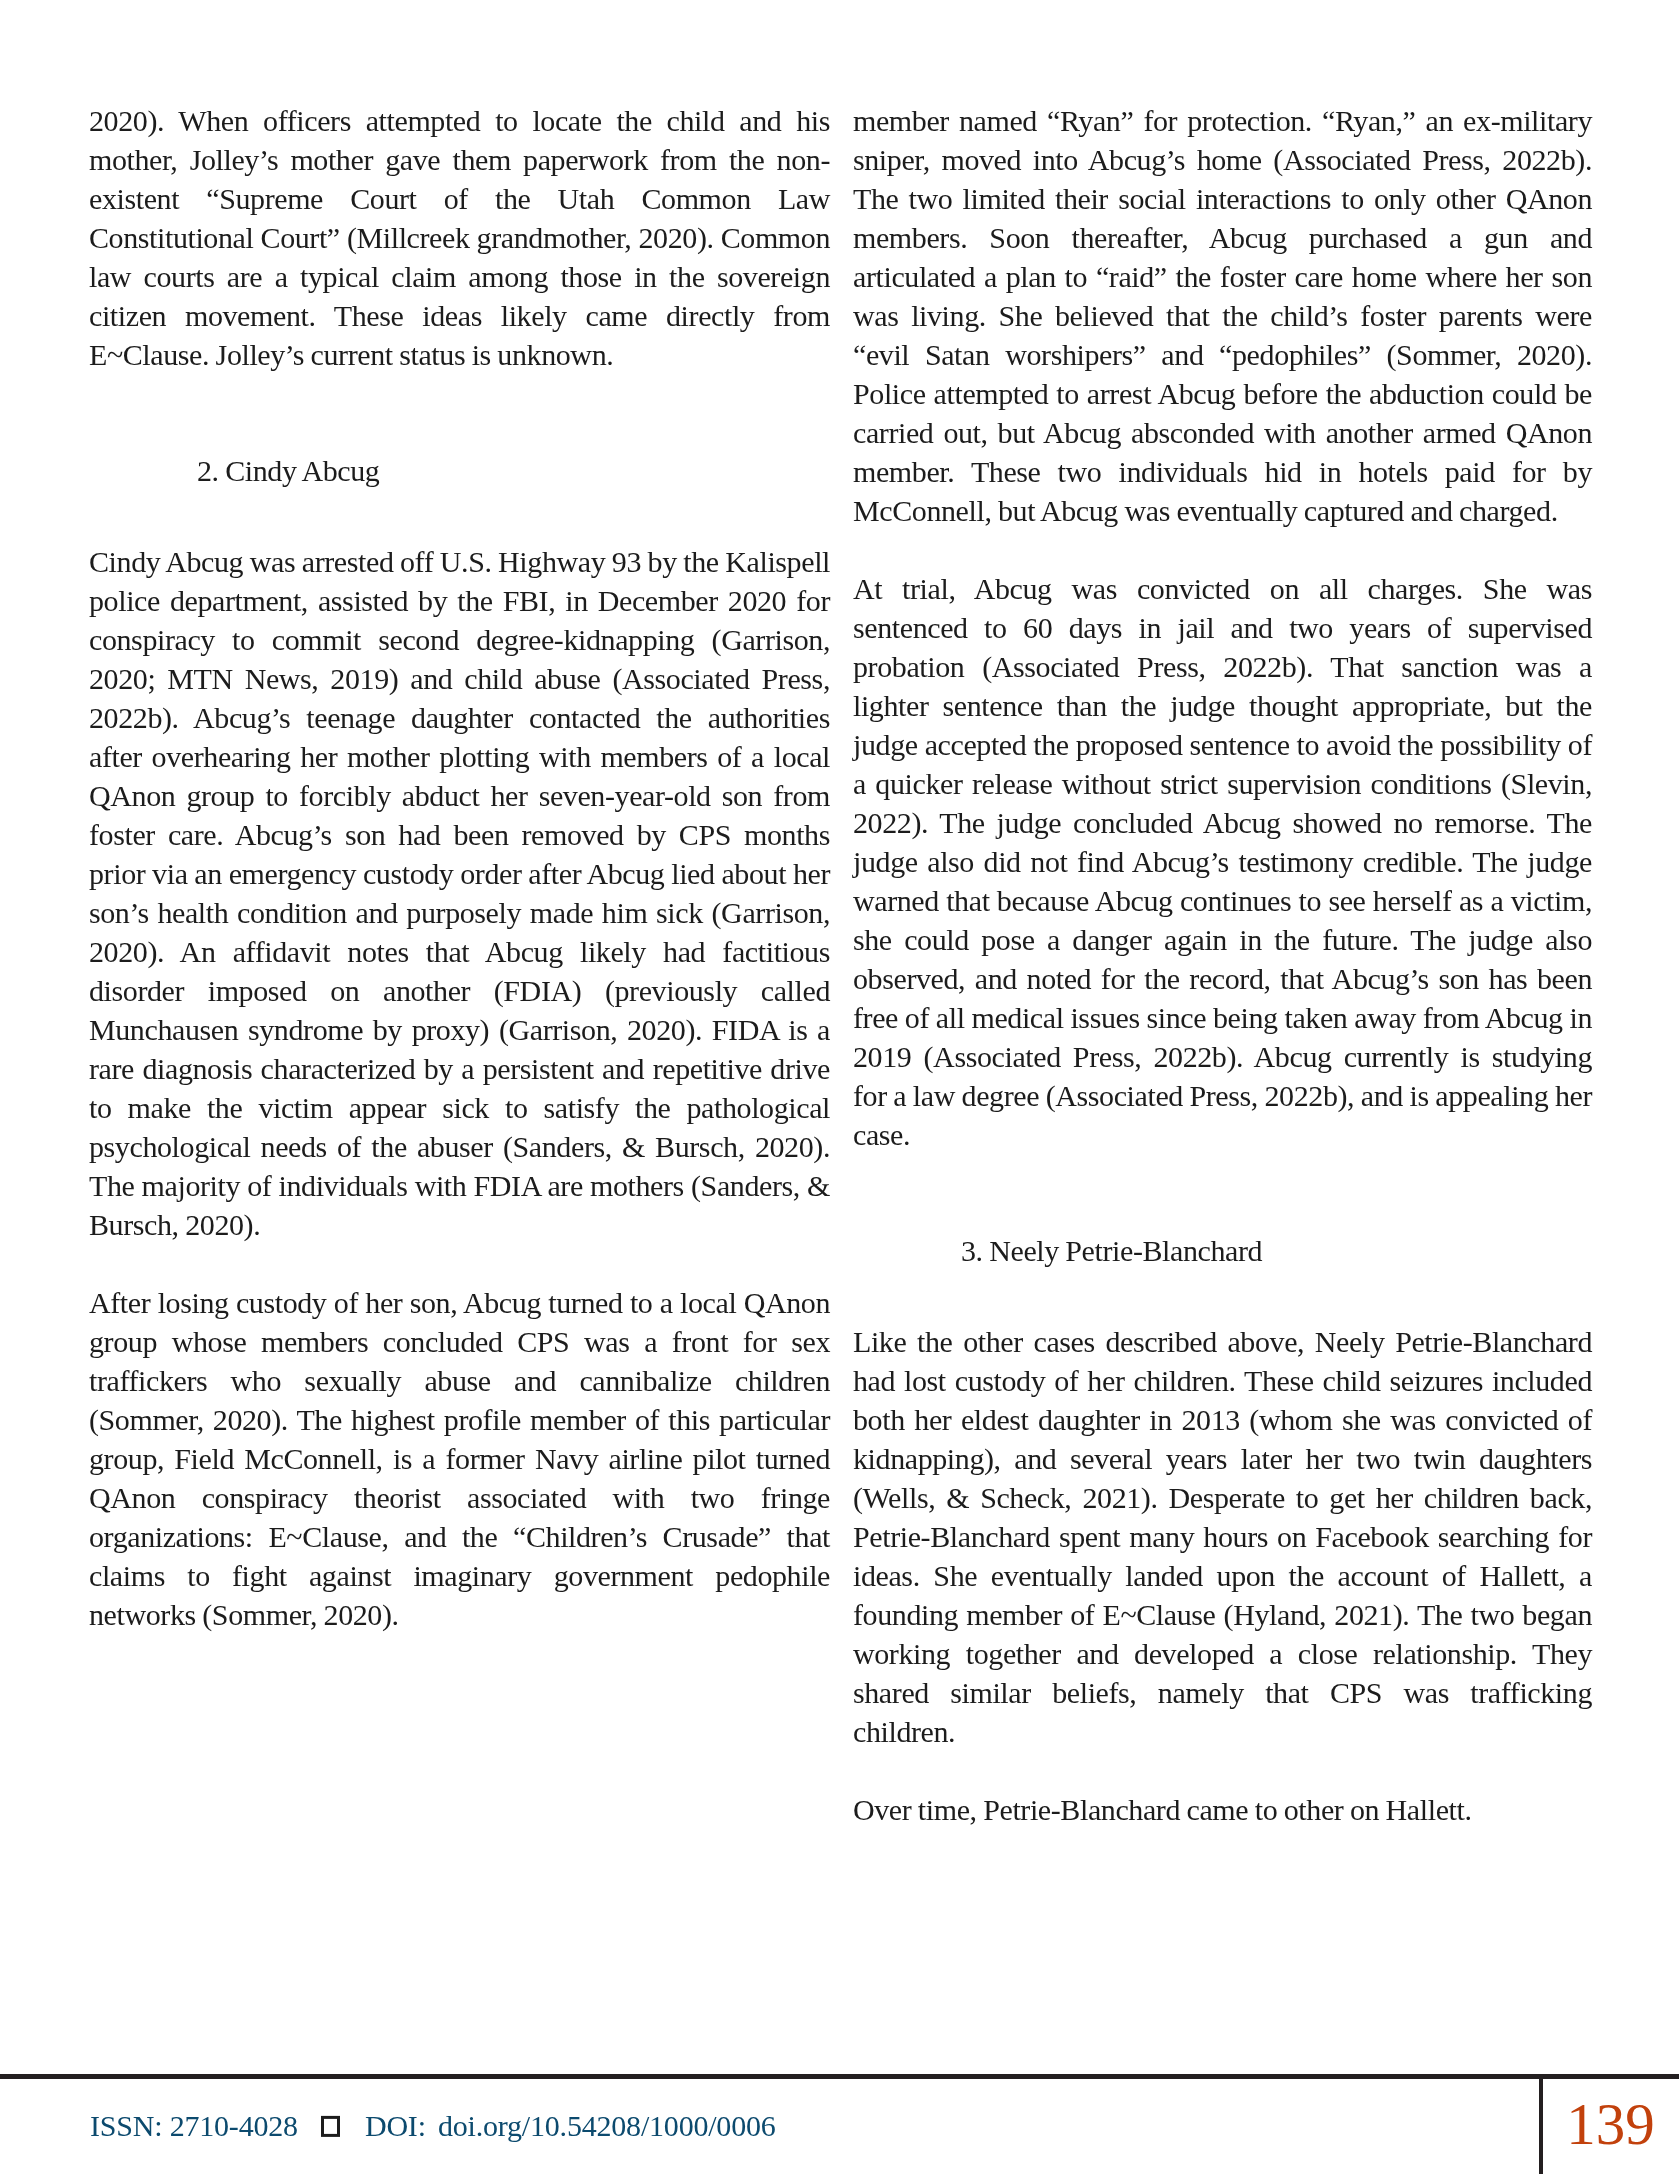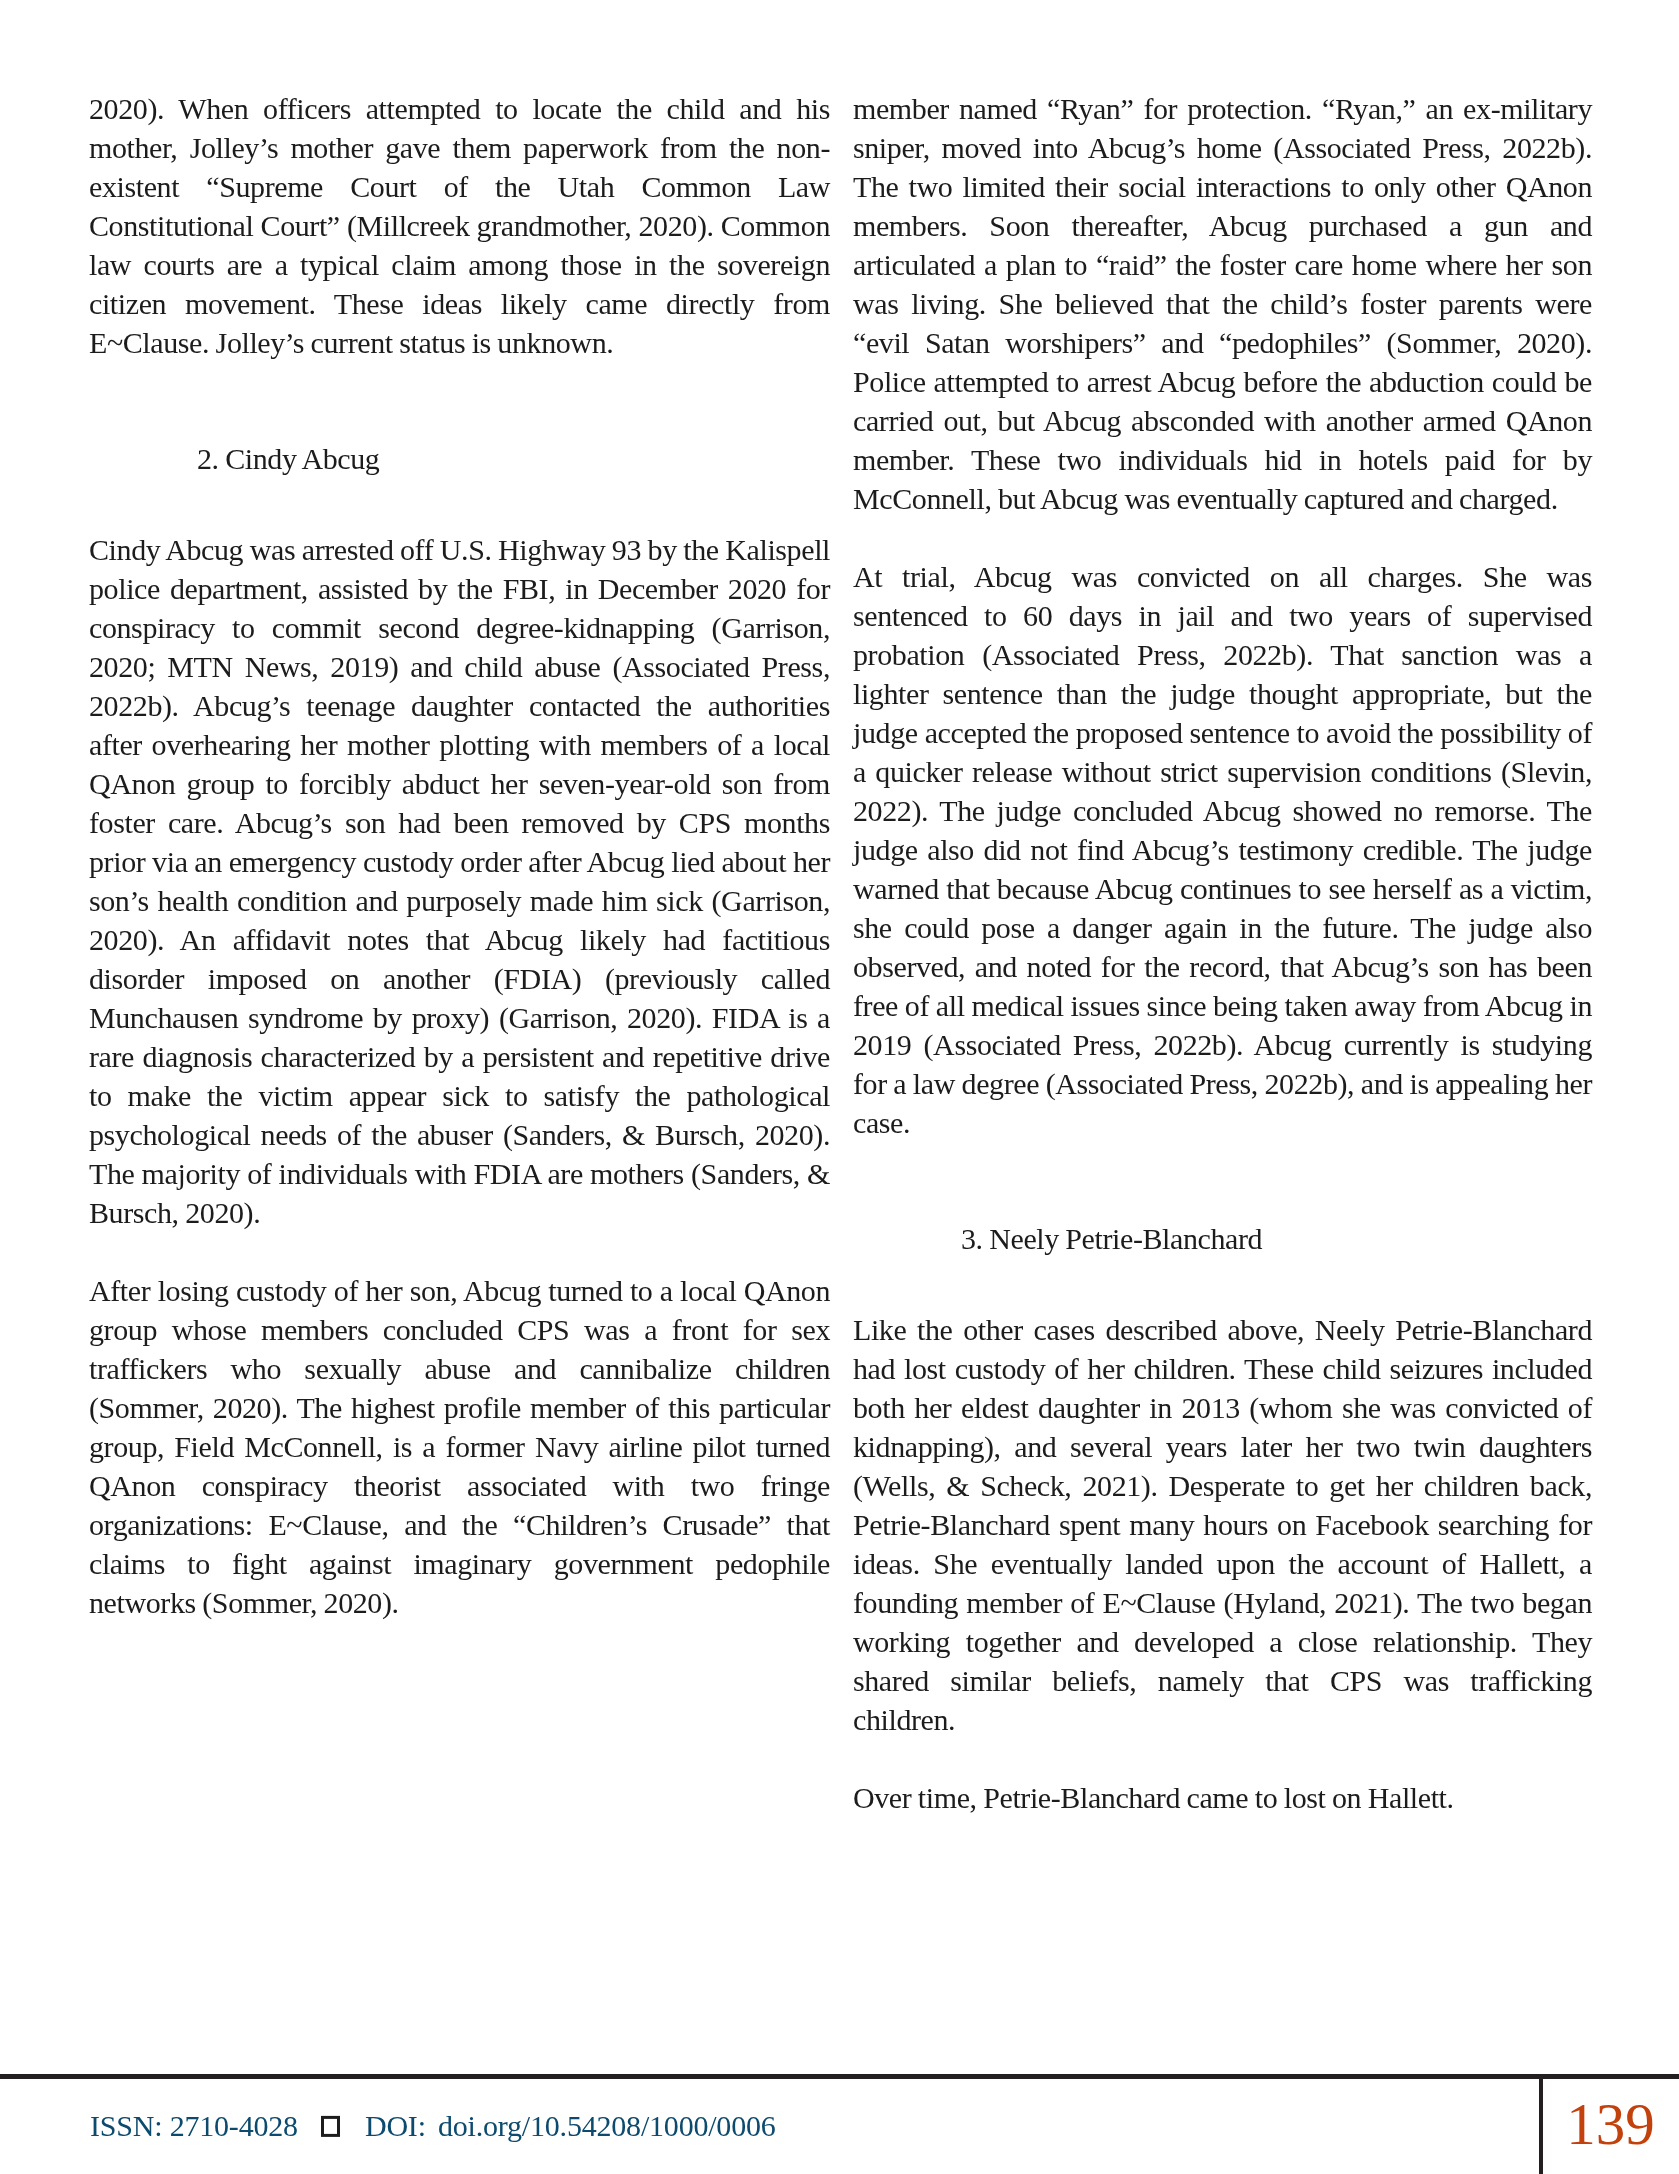--- a/index.html
+++ b/index.html
@@ -15,21 +15,21 @@
     font-family: "Liberation Serif", "DejaVu Serif", serif;
     color: #1c1c1c;
   }
   .page {
     position: absolute;
     inset: 0;
     background: #ffffff;
   }
   .col {
     position: absolute;
-    top: 89px;
+    top: 101px;
     font-size: 30px;
     line-height: 39px;
     text-align: justify;
     letter-spacing: -0.4px;
     word-spacing: -0.6px;
     color: #1c1c1c;
     display: flex;
     flex-direction: column;
   }
   .col.left  { left: 89px;  width: 741px; }
@@ -106,21 +106,21 @@
     <h2 class="section-heading">2. Cindy Abcug</h2>
     <p>Cindy Abcug was arrested off U.S. Highway 93 by the Kalispell police department, assisted by the FBI, in December 2020 for conspiracy to commit second degree-kidnapping (Garrison, 2020; MTN News, 2019) and child abuse (Associated Press, 2022b). Abcug’s teenage daughter contacted the authorities after overhearing her mother plotting with members of a local QAnon group to forcibly abduct her seven-year-old son from foster care. Abcug’s son had been removed by CPS months prior via an emergency custody order after Abcug lied about her son’s health condition and purposely made him sick (Garrison, 2020). An affidavit notes that Abcug likely had factitious disorder imposed on another (FDIA) (previously called Munchausen syndrome by proxy) (Garrison, 2020). FIDA is a rare diagnosis characterized by a persistent and repetitive drive to make the victim appear sick to satisfy the pathological psychological needs of the abuser (Sanders, &amp; Bursch, 2020). The majority of individuals with FDIA are mothers (Sanders, &amp; Bursch, 2020).</p>
     <p>After losing custody of her son, Abcug turned to a local QAnon group whose members concluded CPS was a front for sex traffickers who sexually abuse and cannibalize children (Sommer, 2020). The highest profile member of this particular group, Field McConnell, is a former Navy airline pilot turned QAnon conspiracy theorist associated with two fringe organizations: E~Clause, and the “Children’s Crusade” that claims to fight against imaginary government pedophile networks (Sommer, 2020).</p>
   </div>
 
   <div class="col right">
     <p>member named “Ryan” for protection. “Ryan,” an ex-military sniper, moved into Abcug’s home (Associated Press, 2022b). The two limited their social interactions to only other QAnon members. Soon thereafter, Abcug purchased a gun and articulated a plan to “raid” the foster care home where her son was living. She believed that the child’s foster parents were “evil Satan worshipers” and “pedophiles” (Sommer, 2020). Police attempted to arrest Abcug before the abduction could be carried out, but Abcug absconded with another armed QAnon member. These two individuals hid in hotels paid for by McConnell, but Abcug was eventually captured and charged.</p>
     <p>At trial, Abcug was convicted on all charges. She was sentenced to 60 days in jail and two years of supervised probation (Associated Press, 2022b). That sanction was a lighter sentence than the judge thought appropriate, but the judge accepted the proposed sentence to avoid the possibility of a quicker release without strict supervision conditions (Slevin, 2022). The judge concluded Abcug showed no remorse. The judge also did not find Abcug’s testimony credible. The judge warned that because Abcug continues to see herself as a victim, she could pose a danger again in the future. The judge also observed, and noted for the record, that Abcug’s son has been free of all medical issues since being taken away from Abcug in 2019 (Associated Press, 2022b). Abcug currently is studying for a law degree (Associated Press, 2022b), and is appealing her case.</p>
     <h2 class="section-heading">3. Neely Petrie-Blanchard</h2>
     <p>Like the other cases described above, Neely Petrie-Blanchard had lost custody of her children. These child seizures included both her eldest daughter in 2013 (whom she was convicted of kidnapping), and several years later her two twin daughters (Wells, &amp; Scheck, 2021). Desperate to get her children back, Petrie-Blanchard spent many hours on Facebook searching for ideas. She eventually landed upon the account of Hallett, a founding member of E~Clause (Hyland, 2021). The two began working together and developed a close relationship. They shared similar beliefs, namely that CPS was trafficking children.</p>
-    <p>Over time, Petrie-Blanchard came to lost on Hallett.</p>
+    <p>Over time, Petrie-Blanchard came to other on Hallett.</p>
   </div>
 
   <div class="footer-rule"></div>
   <div class="pageno-divider"></div>
 
   <div class="footer-meta">
     <span>ISSN: 2710-4028</span><span class="sq"></span><span>DOI:</span><span class="doi-val">doi.org/10.54208/1000/0006</span>
   </div>
 
   <div class="page-number">139</div>

